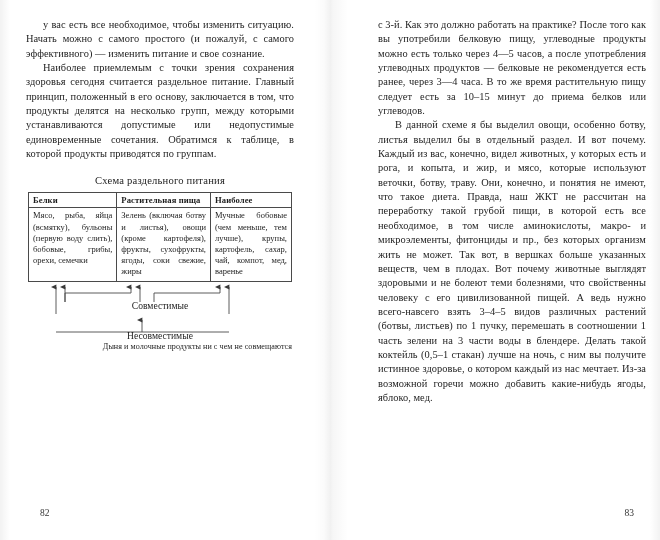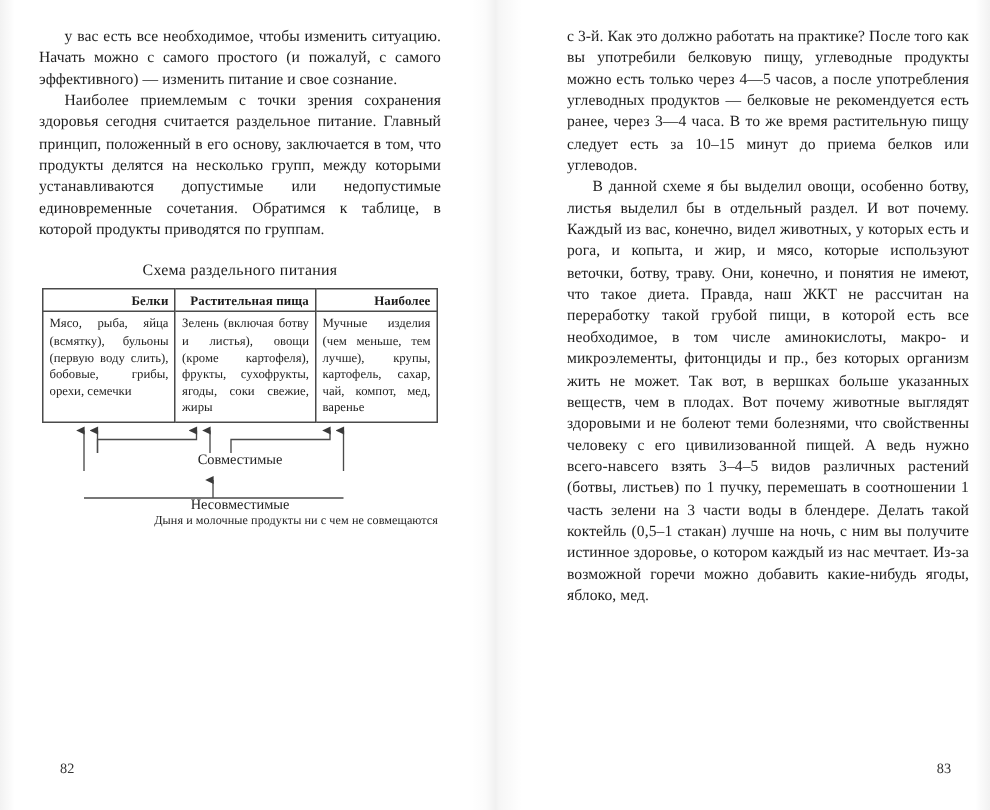--- a/index.html
+++ b/index.html
@@ -97,21 +97,21 @@
   }
   table.scheme th,
   table.scheme td {
     border: 1px solid #4a4a4a;
     vertical-align: top;
     padding: 2px 4px 3px 4px;
   }
   table.scheme th {
     font-size: 8.6px;
     font-weight: bold;
-    text-align: right;
+    text-align: left;
     padding-top: 2px;
     padding-bottom: 2px;
     letter-spacing: 0.1px;
   }
   table.scheme td {
     font-size: 8.5px;
     line-height: 11.2px;
     text-align: justify;
     hyphens: manual;
   }
@@ -176,21 +176,21 @@
           <tr>
             <th>Белки</th>
             <th>Растительная пища</th>
             <th>Наиболее</th>
           </tr>
         </thead>
         <tbody>
           <tr>
             <td>Мясо, рыба, яйца (всмятку), бульоны (первую воду слить), бобовые, грибы, орехи, семечки</td>
             <td>Зелень (включая ботву и листья), овощи (кроме картофеля), фрукты, сухофрукты, ягоды, соки свежие, жиры</td>
-            <td>Мучные изделия (чем меньше, тем лучше), крупы, картофель, сахар, чай, компот, мед, варенье</td>
+            <td>Мучные бобовые (чем меньше, тем лучше), крупы, картофель, сахар, чай, компот, мед, варенье</td>
           </tr>
         </tbody>
       </table>
 
       <div class="diagram-wrap">
         <svg width="264" height="58" viewBox="0 0 264 58">
           <defs>
             <marker id="ah" markerWidth="6" markerHeight="6" refX="3" refY="5.2" orient="auto" markerUnits="userSpaceOnUse">
               <path d="M3,0 L5.6,5.6 L0.4,5.6 Z" fill="#3a3a3a"></path>
             </marker>

